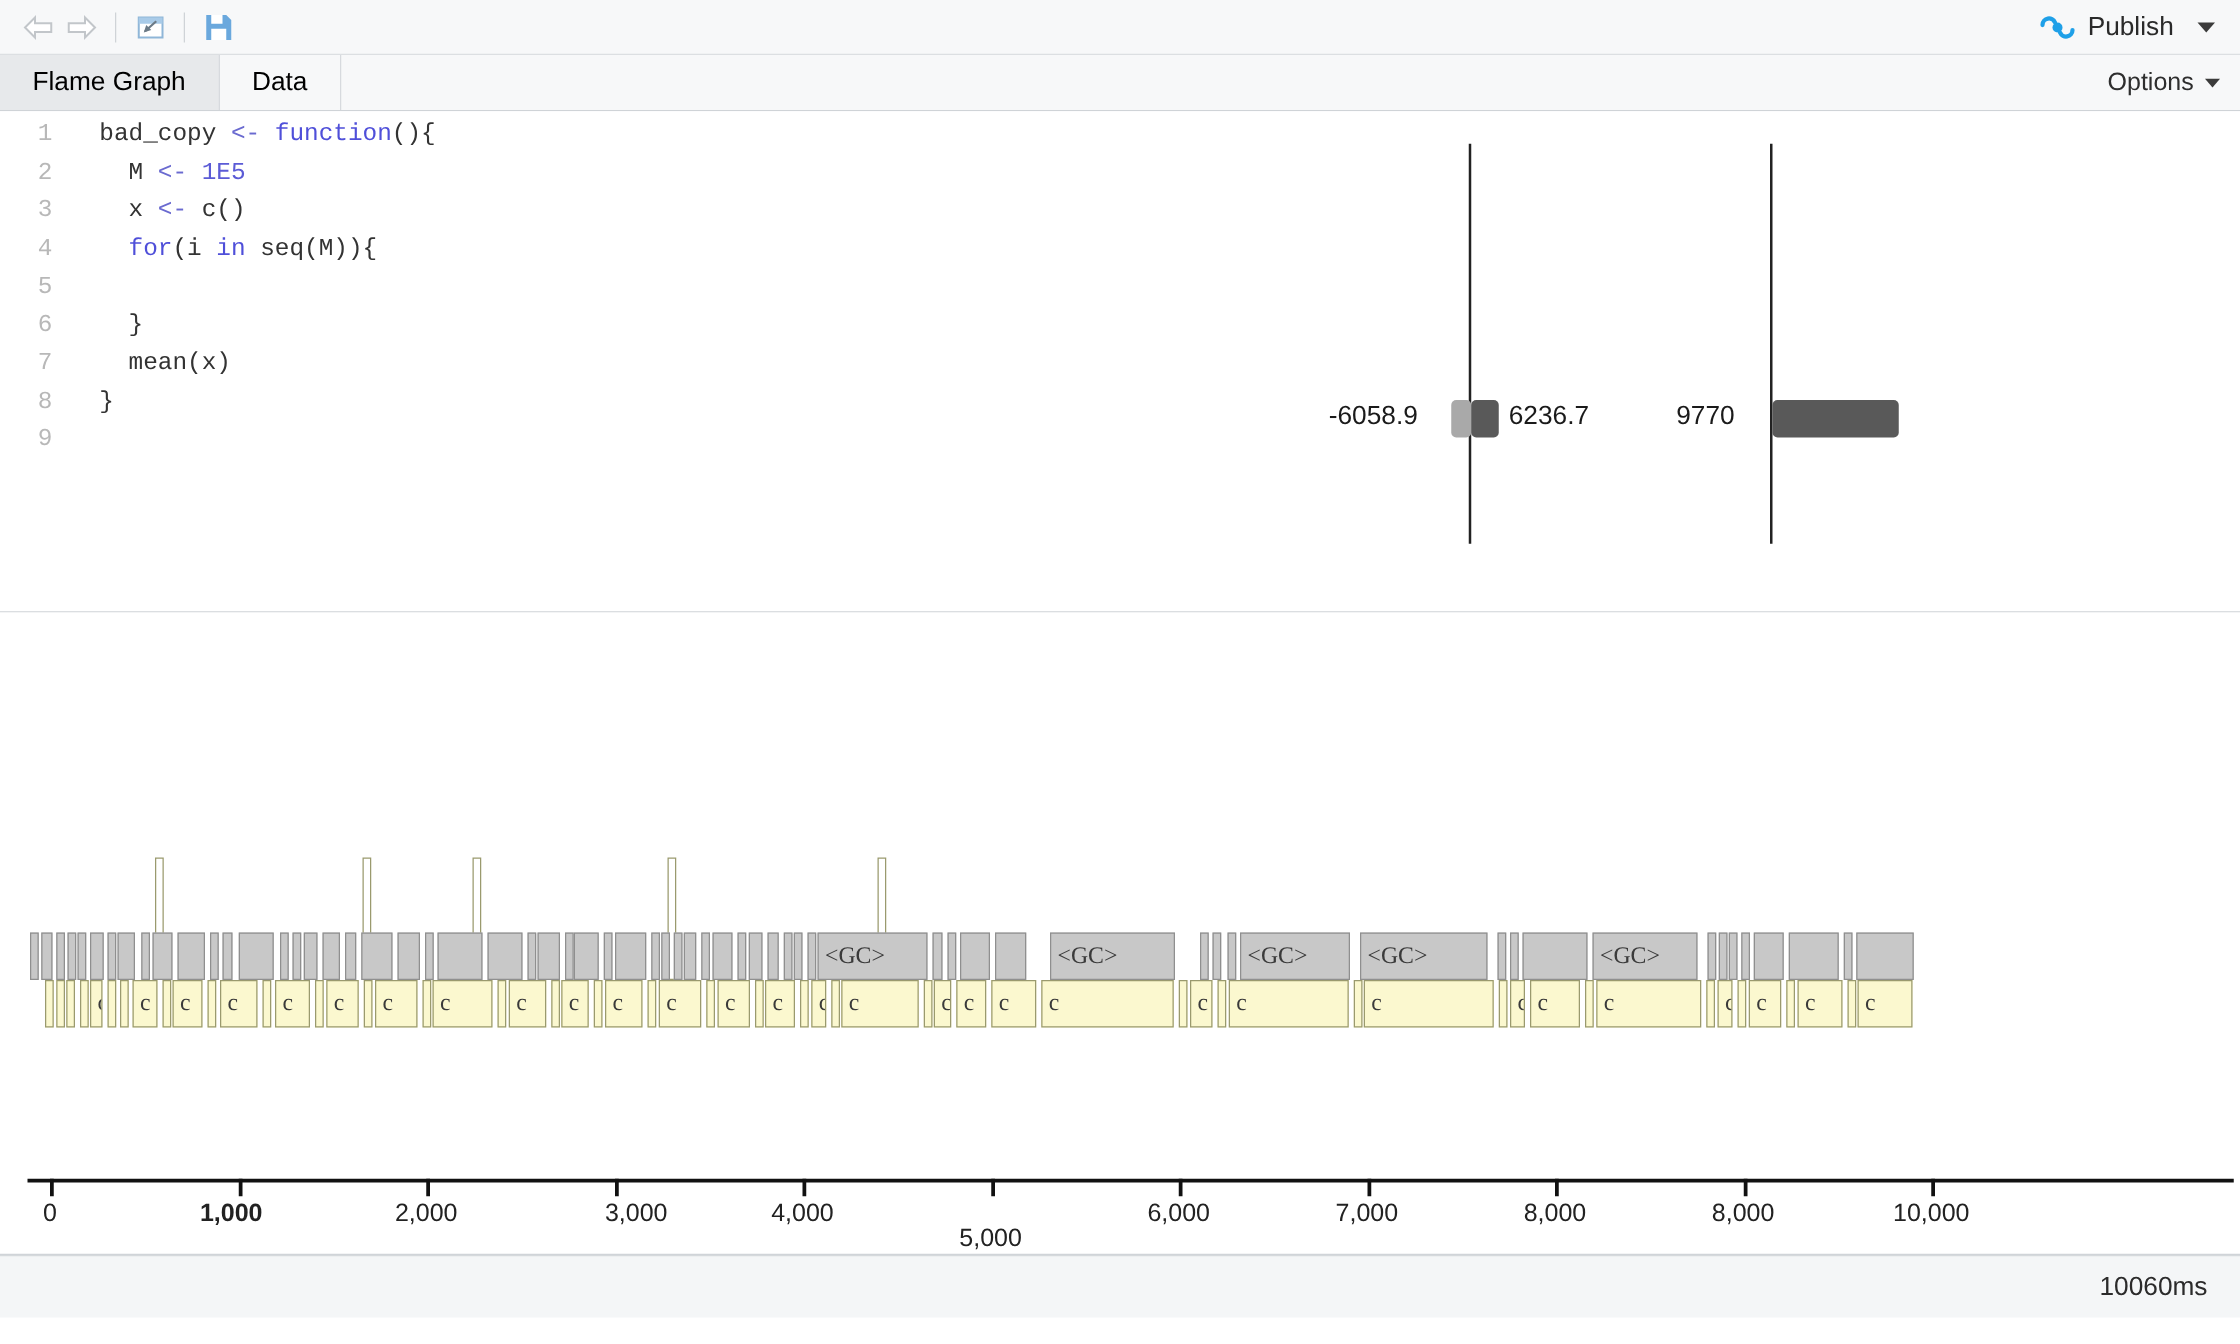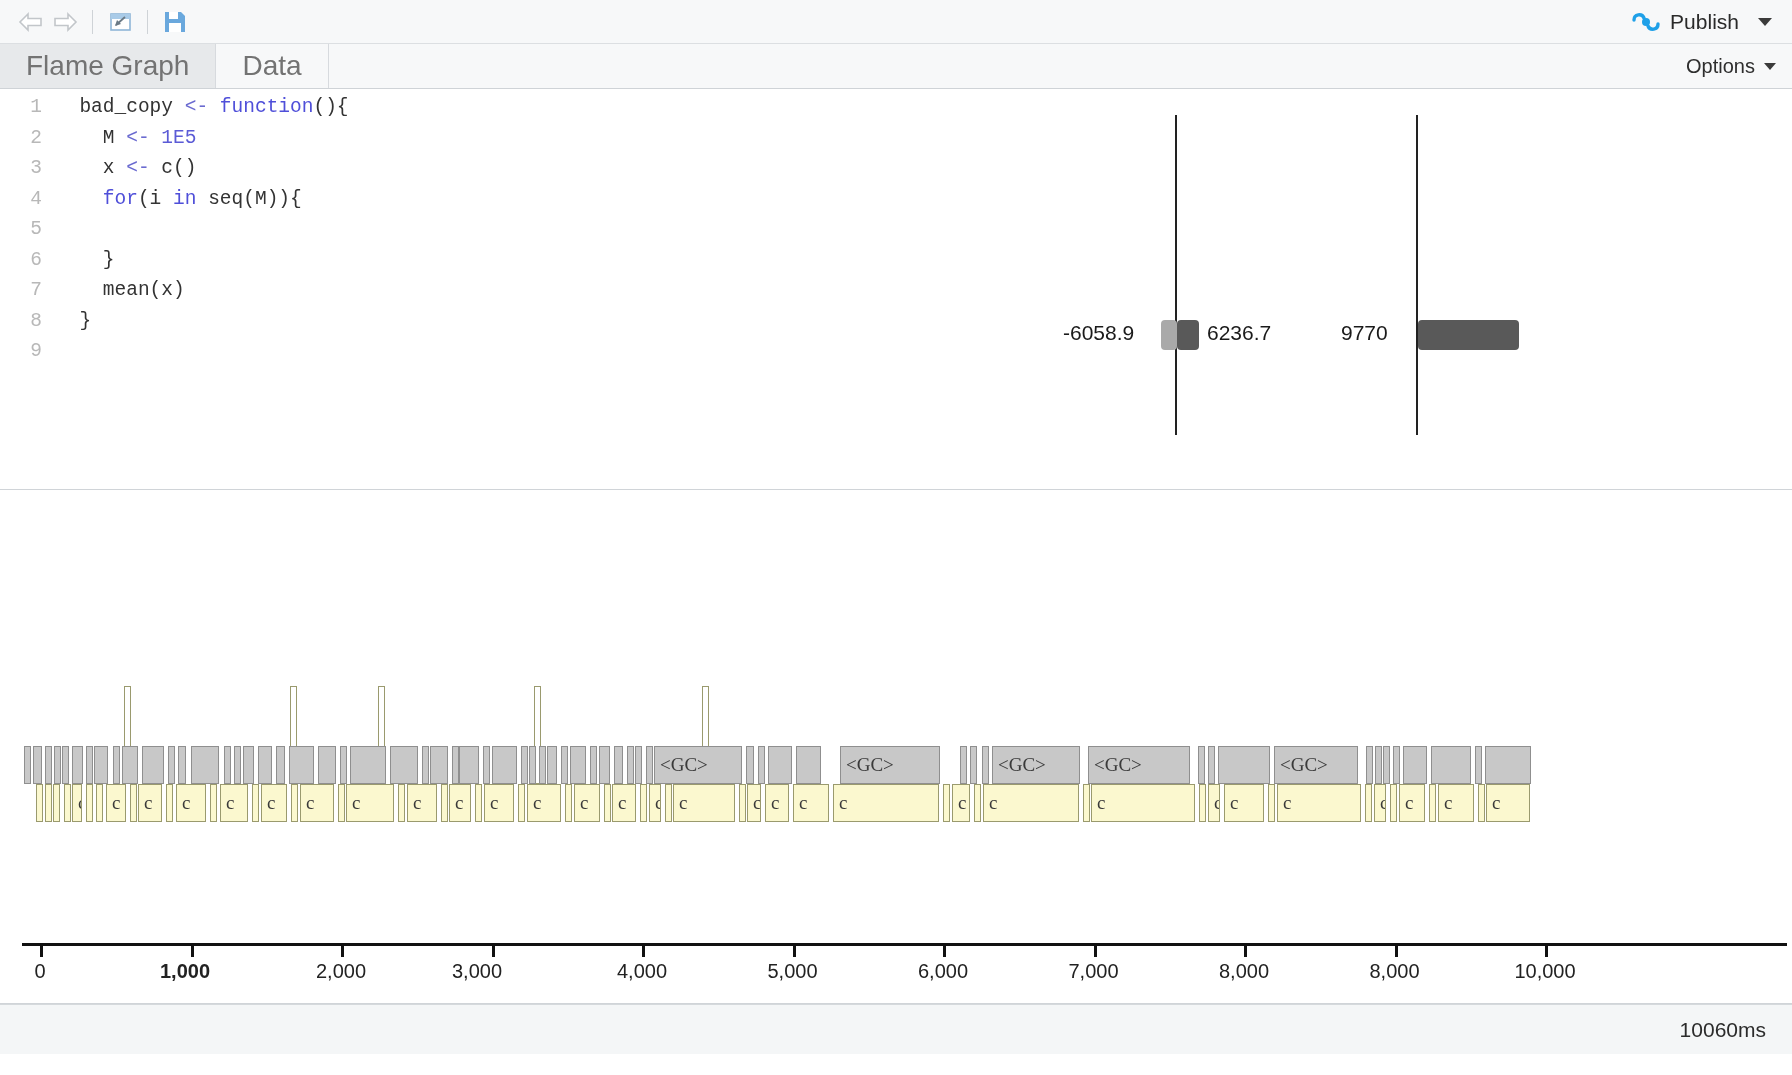--- a/index.html
+++ b/index.html
@@ -56,22 +56,22 @@
     height: 45px;
     background: #f7f8f9;
     border-bottom: 1px solid #cfd3d7;
     display: flex;
     align-items: stretch;
     box-sizing: border-box;
   }
   .tab {
     display: flex; align-items: center;
     padding: 0 26px;
-    font-size: 28px;
-    color: #737373;
+    font-size: 21px;
+    color: #000000;
     border-right: 1px solid #d7dade;
     cursor: pointer;
     background: transparent;
   }
   .tab.active {
     background: #e7e9eb;
   }
   .tab-fill { flex: 1 1 auto; border-right: none; }
   .options {
     display: flex; align-items: center;
@@ -475,25 +475,25 @@
 
   <div class="xaxis" id="xaxis">
     <div class="xaxis-line"></div>
   <div class="xtick" style="left: 40px;"></div>
       <div class="xlabel" style="left: 40px;">0</div>
       <div class="xtick" style="left: 190.5px;"></div>
       <div class="xlabel" style="left: 185px; font-weight: bold;">1,000</div>
       <div class="xtick" style="left: 341px;"></div>
       <div class="xlabel" style="left: 341px;">2,000</div>
       <div class="xtick" style="left: 491.5px;"></div>
-      <div class="xlabel" style="left: 477px;">3,000</div>
+      <div class="xlabel" style="left: 509px;">3,000</div>
       <div class="xtick" style="left: 642px;"></div>
       <div class="xlabel" style="left: 642px;">4,000</div>
       <div class="xtick" style="left: 792.5px;"></div>
-      <div class="xlabel" style="left: 792.5px;">5,000</div>
+      <div class="xlabel" style="left: 792.5px; margin-top: 20px;">5,000</div>
       <div class="xtick" style="left: 943px;"></div>
       <div class="xlabel" style="left: 943px;">6,000</div>
       <div class="xtick" style="left: 1093.5px;"></div>
       <div class="xlabel" style="left: 1093.5px;">7,000</div>
       <div class="xtick" style="left: 1244px;"></div>
       <div class="xlabel" style="left: 1244px;">8,000</div>
       <div class="xtick" style="left: 1394.5px;"></div>
       <div class="xlabel" style="left: 1394.5px;">8,000</div>
       <div class="xtick" style="left: 1545px;"></div>
       <div class="xlabel" style="left: 1545px;">10,000</div>

